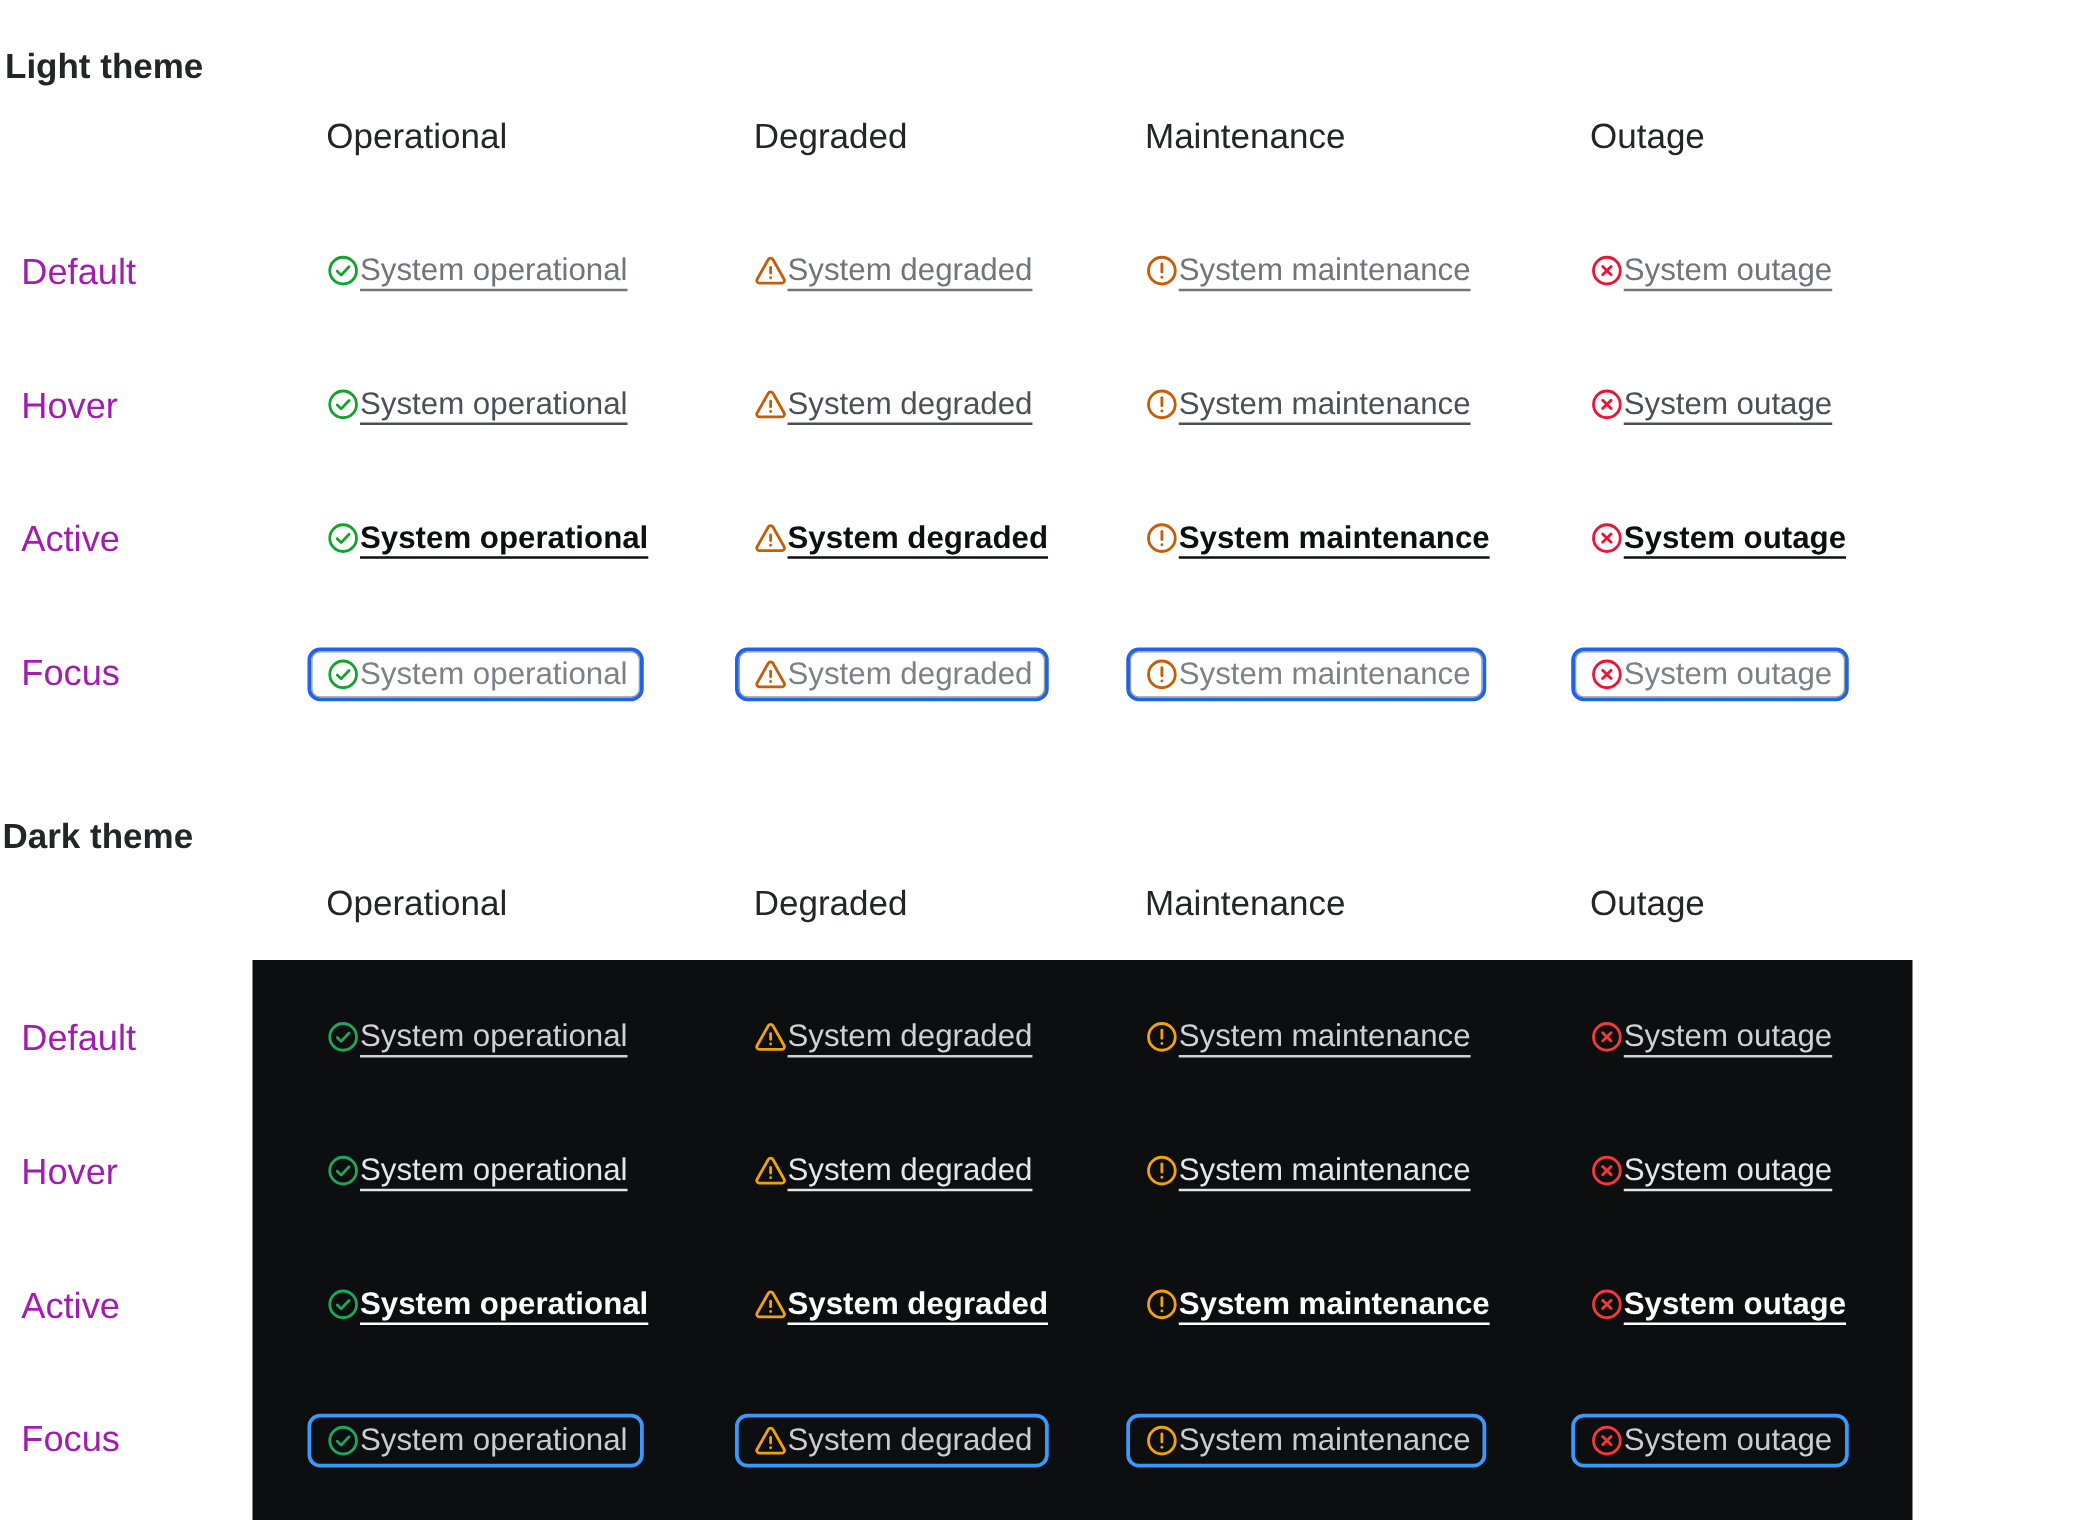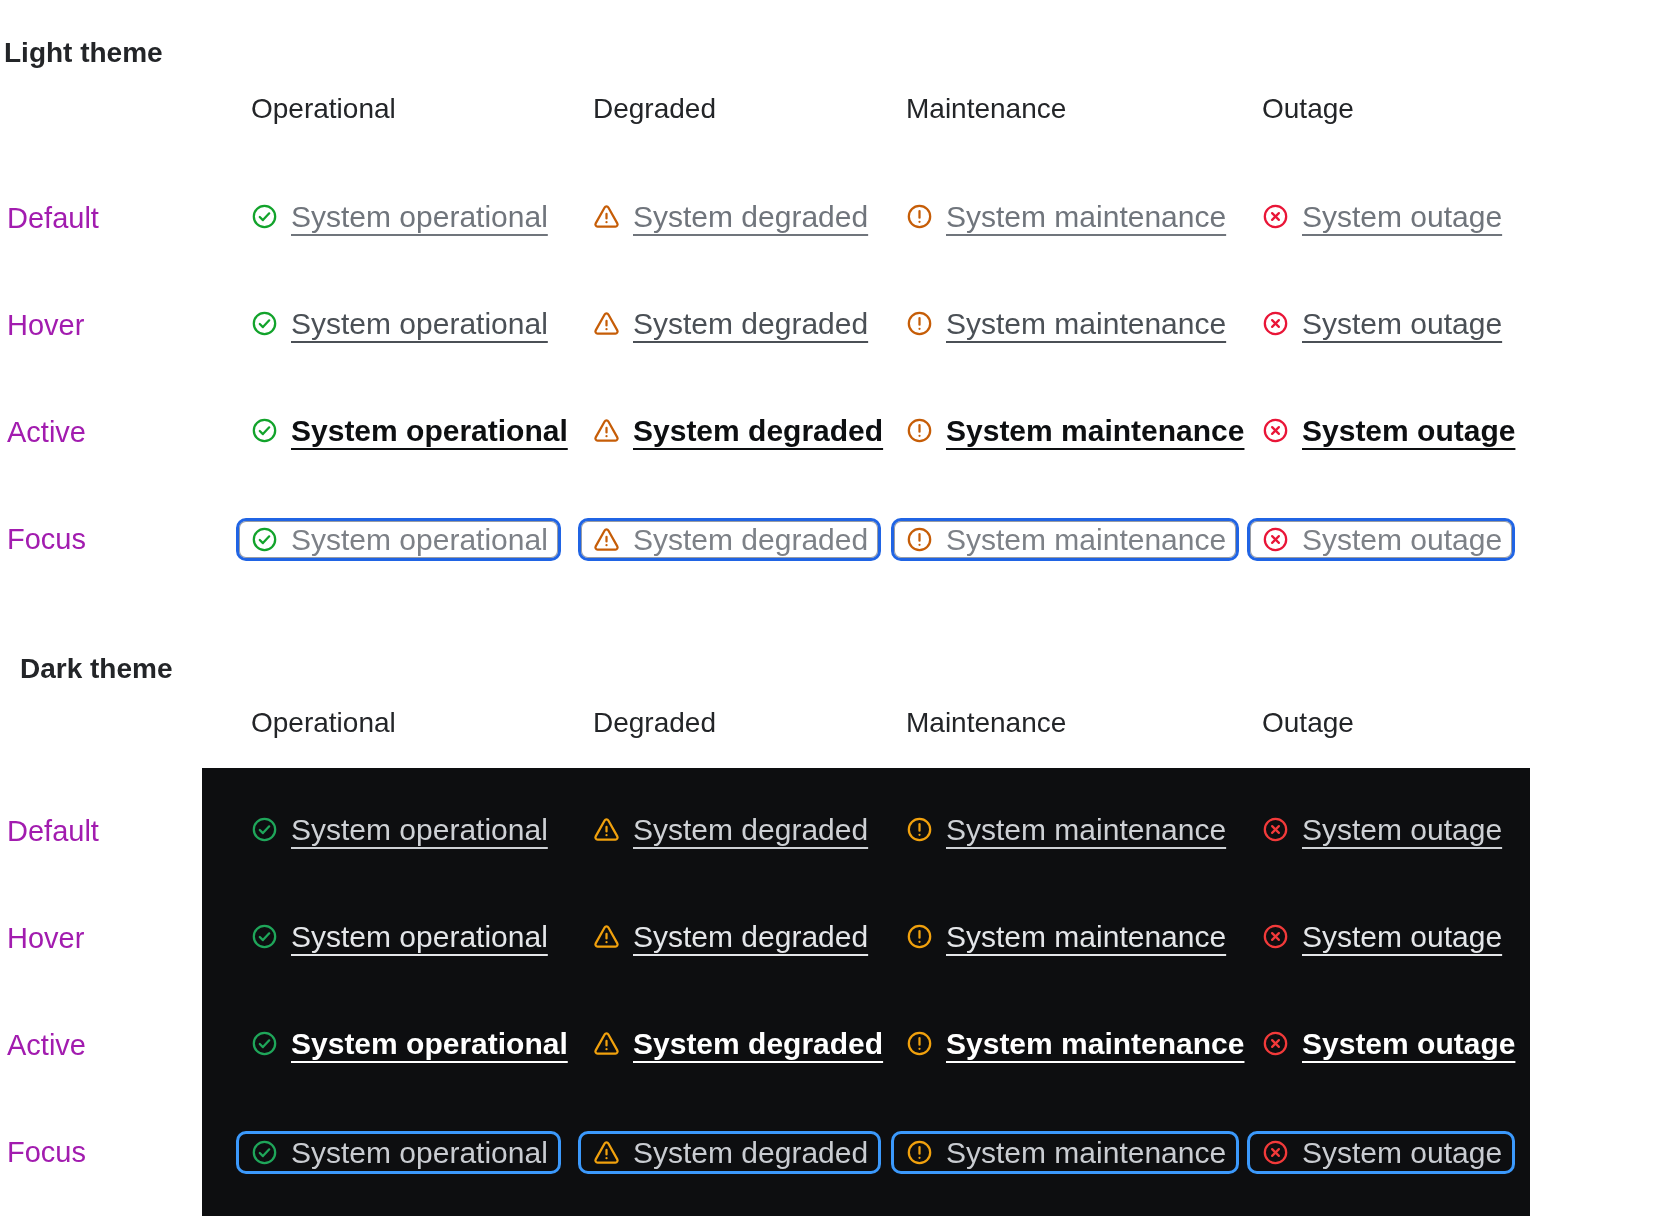--- a/index.html
+++ b/index.html
@@ -5,43 +5,43 @@
   html,body{margin:0;padding:0;background:#ffffff;}
   .canvas{
     position:relative;width:1672px;height:1216px;overflow:hidden;
     background:#ffffff;font-family:"Liberation Sans",sans-serif;text-decoration:underline;
     -webkit-font-smoothing:antialiased;
   }
   .section-title{
     position:absolute;font-size:28px;line-height:34px;font-weight:700;color:#232528;
   }
   #light-title{left:4px;top:13px;}
-  #dark-title{left:20px;top:629px;}
+  #dark-title{left:2px;top:629px;}
 
   .hdr-row,.rows{
-    position:absolute;left:3px;width:1572px;display:grid;
+    position:absolute;left:13px;width:1572px;display:grid;
     grid-template-columns:248px 342px 313px 356px auto;
   }
   #light-headers{top:92px;}
   #dark-headers{top:706px;}
   .hdr{font-size:28px;line-height:34px;font-weight:400;color:#232528;}
 
   .rows{grid-auto-rows:107px;align-items:center;z-index:2;}
   #light-rows{top:165px;}
   #dark-rows{top:778px;}
   .row-label{font-size:29px;color:#a21caf;padding-left:4px;}
 
   .dark-panel{
     position:absolute;left:202px;top:768px;width:1328px;height:448px;
     background:#0d0e10;z-index:1;
   }
 
   .link{
-    display:inline-flex;align-items:center;gap:13px;
-    font-size:30px;line-height:27px;cursor:pointer;white-space:nowrap;justify-content:flex-end;
+    display:inline-flex;align-items:center;
+    font-size:25px;line-height:27px;cursor:pointer;white-space:nowrap;justify-content:flex-end;
   }
   .link .txt{
     text-decoration:underline;
     text-decoration-thickness:2px;
     text-underline-offset:7px;
   }
   .link svg{flex:0 0 auto;display:block;}
 
   
   .light.default{color:#70757c;}

